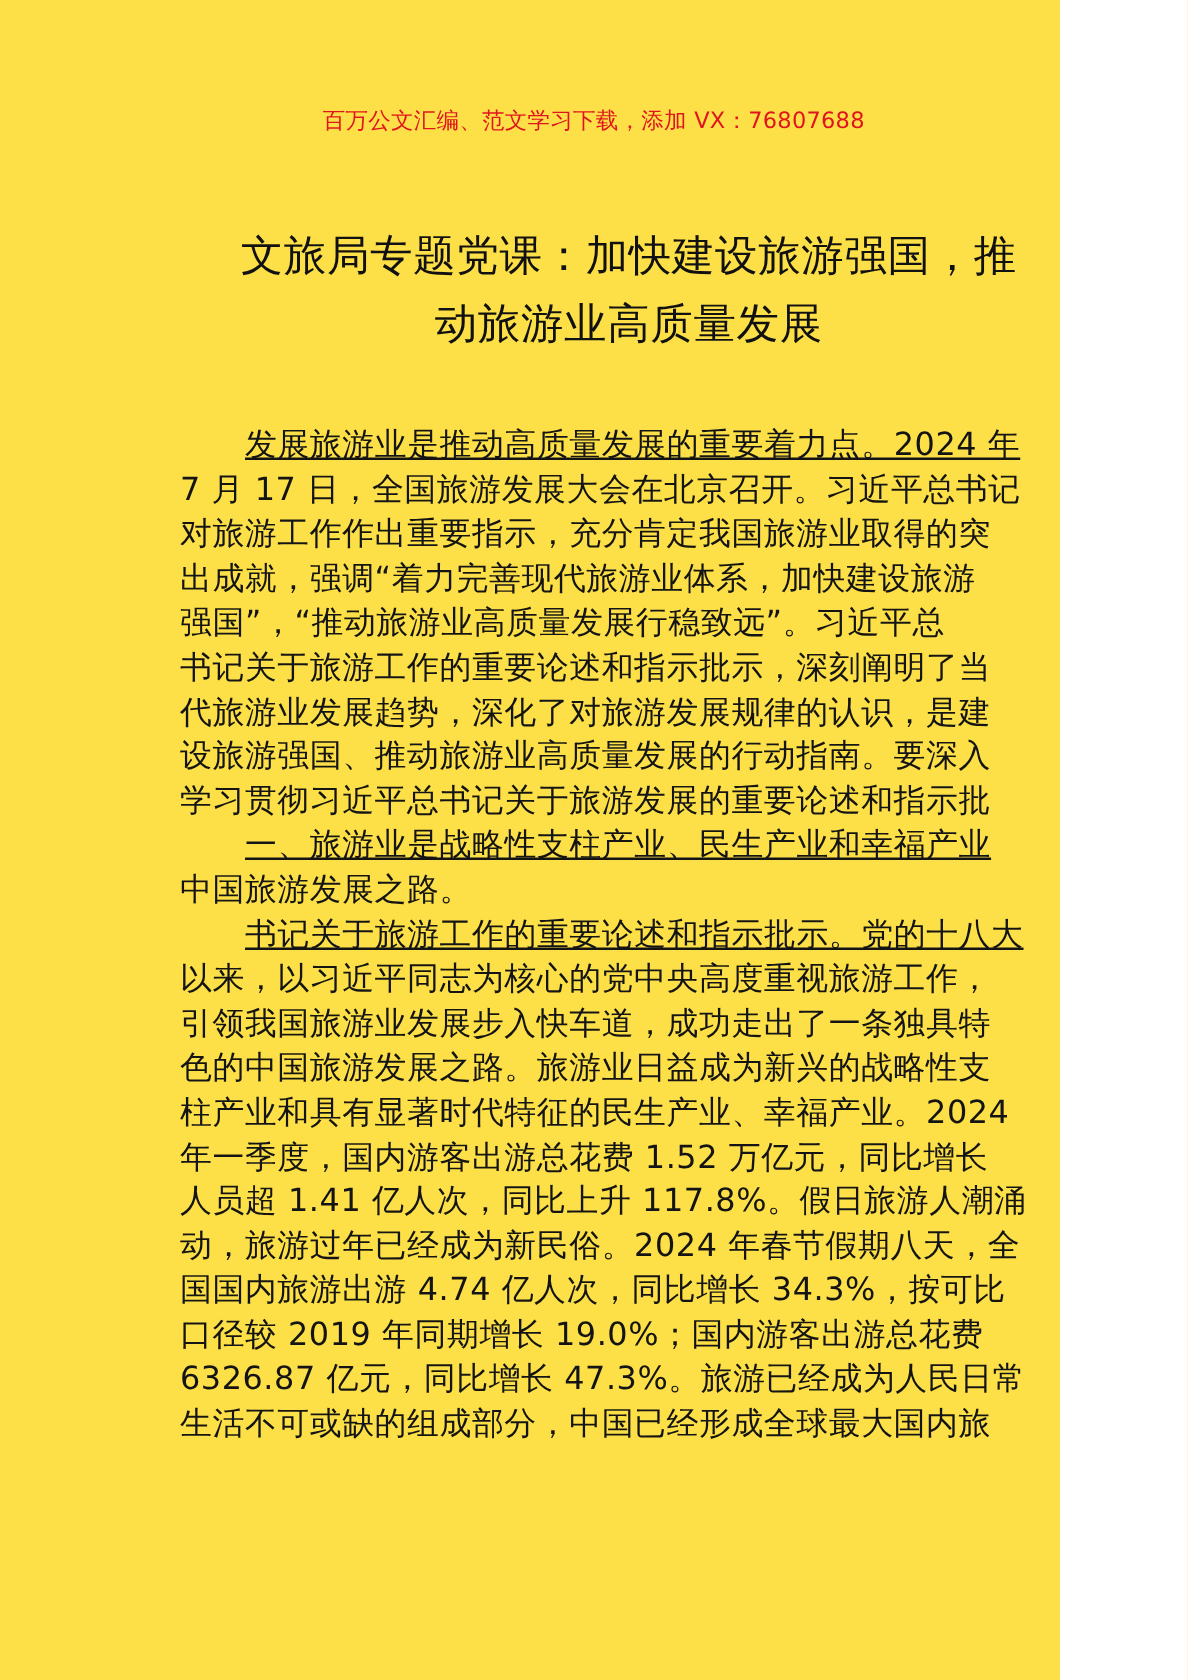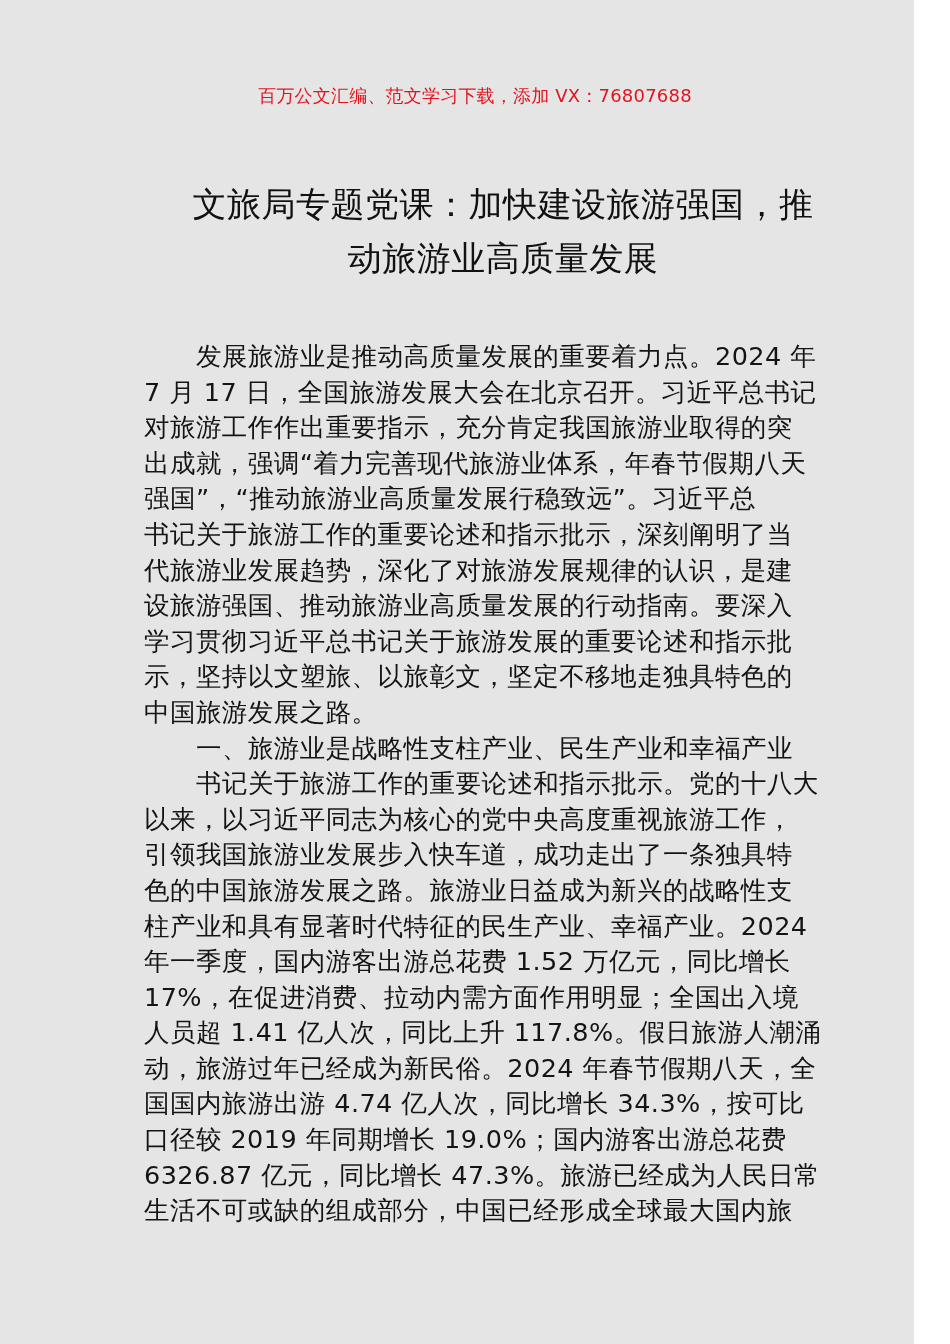--- a/index.html
+++ b/index.html
@@ -1,56 +1,54 @@
 <!DOCTYPE html>
 <html><head>
 <meta charset="utf-8">
 <style>
   html, body { margin: 0; padding: 0; background: #ffffff; }
   body { width: 950px; height: 1344px; position: relative; overflow: hidden;
          font-family: "DejaVu Sans", "Liberation Sans", sans-serif; color: #111; }
-  .page { position: absolute; left: 0; top: 0; width: 914px; height: 1344px; background: #e5e5e5; }
+  .page { position: absolute; left: 0; top: 0; width: 848px; height: 1344px; background: #fde047; }
   .header-note { position: absolute; top: 84px; left: 0; width: 950px; text-align: center;
                  font-size: 18px; color: #e0141e; letter-spacing: 0.2px; white-space: nowrap; }
   .title-line { position: absolute; left: 0; width: 950px; text-align: center;
                 font-size: 34px; color: #111; white-space: nowrap; letter-spacing: 0.5px; padding-left: 28px; }
   .body { position: absolute; left: 144px; top: 339px; width: 668px; }
   .line { height: 35.6px; line-height: 35.6px; font-size: 25.5px; white-space: nowrap;
           letter-spacing: 0.45px; color: #141414; }
-  .line.indent { padding-left: 52px; }
+  .line.indent { padding-left: 52px; text-decoration: underline; }
 </style>
 </head>
 <body>
 
 <div class="page">
   <div class="header-note">百万公文汇编、范文学习下载，添加 VX：76807688</div>
 
   <div class="title-line" style="top:182px;">文旅局专题党课：加快建设旅游强国，推</div>
   <div class="title-line" style="top:236px;">动旅游业高质量发展</div>
 
   <div class="body" id="body-text">
       <div class="line indent">发展旅游业是推动高质量发展的重要着力点。2024 年</div>
       <div class="line">7 月 17 日，全国旅游发展大会在北京召开。习近平总书记</div>
       <div class="line">对旅游工作作出重要指示，充分肯定我国旅游业取得的突</div>
-      <div class="line">出成就，强调“着力完善现代旅游业体系，年春节假期八天</div>
+      <div class="line">出成就，强调“着力完善现代旅游业体系，加快建设旅游</div>
       <div class="line">强国”，“推动旅游业高质量发展行稳致远”。习近平总</div>
       <div class="line">书记关于旅游工作的重要论述和指示批示，深刻阐明了当</div>
       <div class="line">代旅游业发展趋势，深化了对旅游发展规律的认识，是建</div>
       <div class="line">设旅游强国、推动旅游业高质量发展的行动指南。要深入</div>
       <div class="line">学习贯彻习近平总书记关于旅游发展的重要论述和指示批</div>
-      <div class="line">示，坚持以文塑旅、以旅彰文，坚定不移地走独具特色的</div>
+      <div class="line indent">一、旅游业是战略性支柱产业、民生产业和幸福产业</div>
       <div class="line">中国旅游发展之路。</div>
-      <div class="line indent">一、旅游业是战略性支柱产业、民生产业和幸福产业</div>
       <div class="line indent">书记关于旅游工作的重要论述和指示批示。党的十八大</div>
       <div class="line">以来，以习近平同志为核心的党中央高度重视旅游工作，</div>
       <div class="line">引领我国旅游业发展步入快车道，成功走出了一条独具特</div>
       <div class="line">色的中国旅游发展之路。旅游业日益成为新兴的战略性支</div>
       <div class="line">柱产业和具有显著时代特征的民生产业、幸福产业。2024</div>
       <div class="line">年一季度，国内游客出游总花费 1.52 万亿元，同比增长</div>
-      <div class="line">17%，在促进消费、拉动内需方面作用明显；全国出入境</div>
       <div class="line">人员超 1.41 亿人次，同比上升 117.8%。假日旅游人潮涌</div>
       <div class="line">动，旅游过年已经成为新民俗。2024 年春节假期八天，全</div>
       <div class="line">国国内旅游出游 4.74 亿人次，同比增长 34.3%，按可比</div>
       <div class="line">口径较 2019 年同期增长 19.0%；国内游客出游总花费</div>
       <div class="line">6326.87 亿元，同比增长 47.3%。旅游已经成为人民日常</div>
       <div class="line">生活不可或缺的组成部分，中国已经形成全球最大国内旅</div>
     </div>
 </div>
 
 </body></html>

